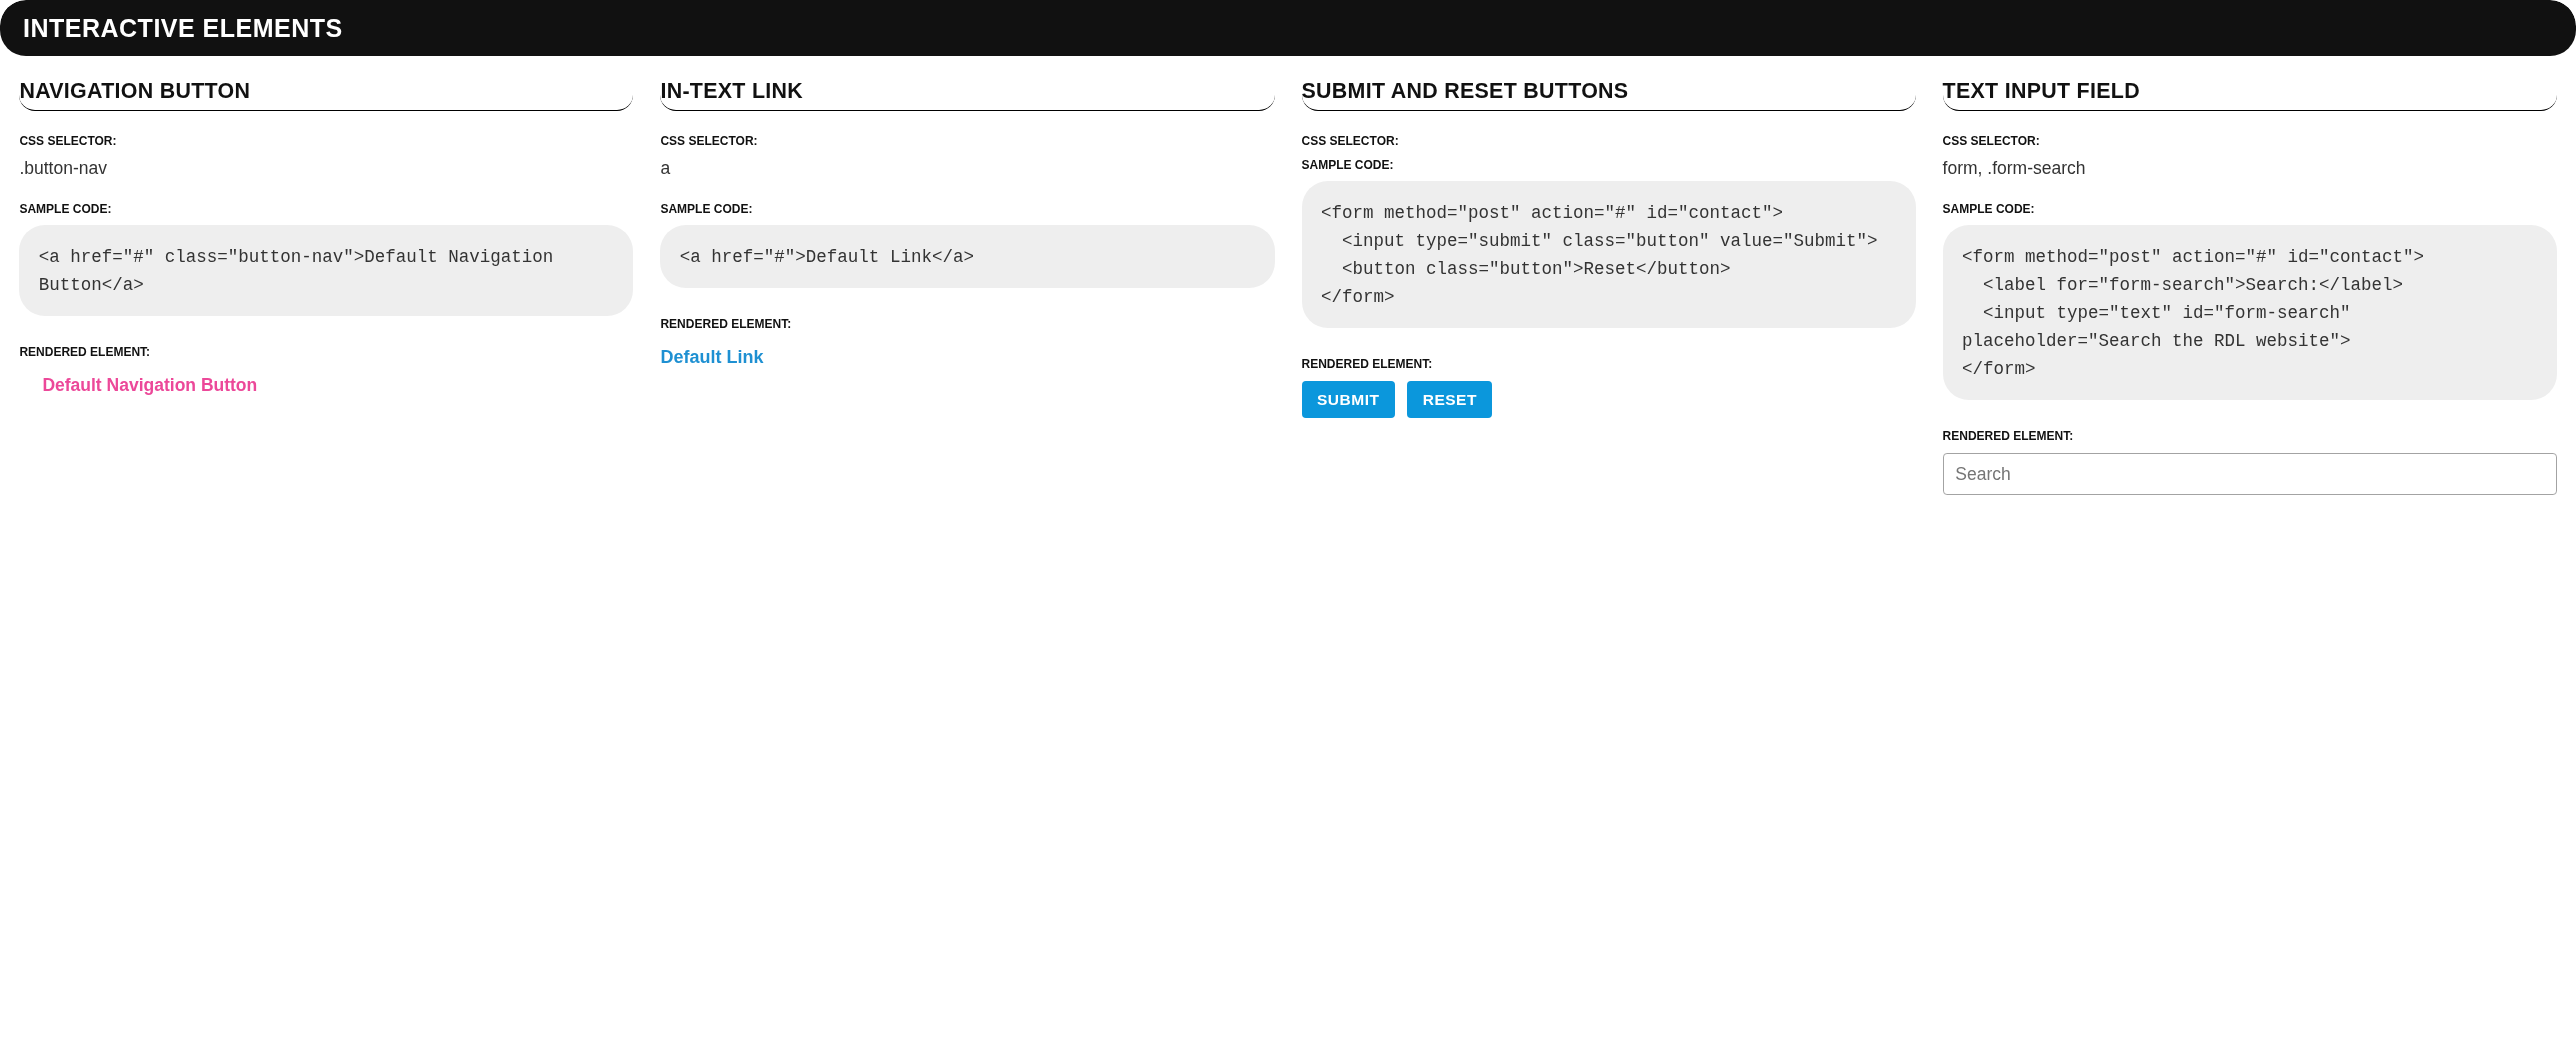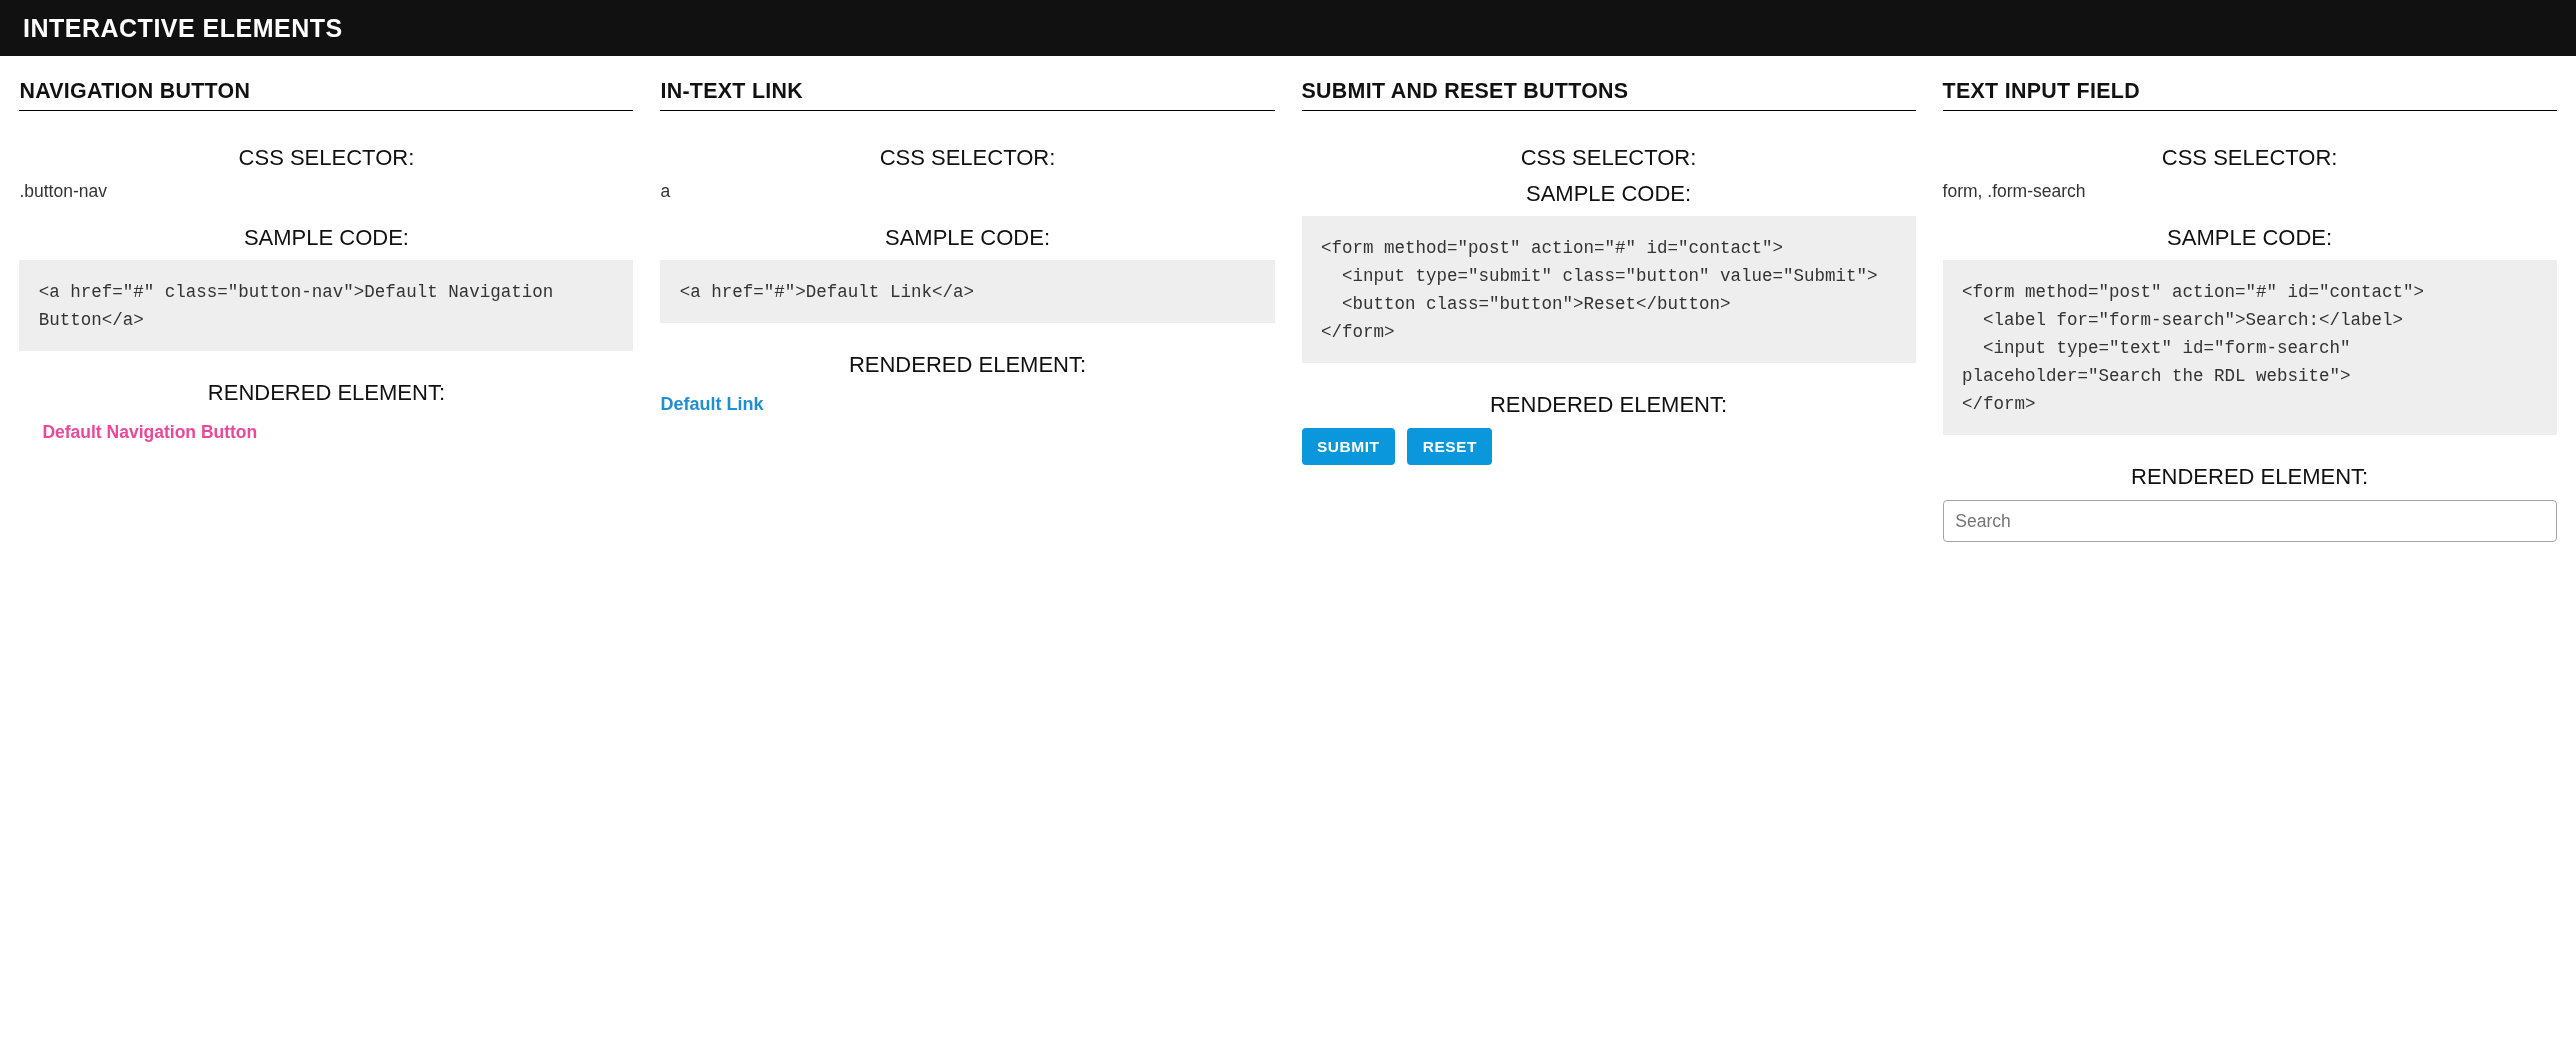--- a/index.html
+++ b/index.html
@@ -1,15 +1,15 @@
 <!DOCTYPE html>
 <html><head>
 <meta charset="utf-8">
 <style>
-  * { box-sizing: border-box; margin: 0; padding: 0; }
+  * { box-sizing: border-box; margin: 0; padding: 0; border-radius: 26px; }
   body {
     font-family: -apple-system, BlinkMacSystemFont, "Segoe UI", Helvetica, Arial, sans-serif;
     background: #fff;
     color: #111;
     padding: 0 0 19.4px 0;
   }
   .page-header {
     background: #111;
     color: #fff;
     padding: 13.6px 23px;
@@ -25,27 +25,26 @@
   .col {
     flex: 1;
     min-width: 0;
   }
   .col-title {
     font-size: 21.4px;
     font-weight: 700;
     letter-spacing: 0.3px;
     border-bottom: 1px solid #000;
     padding-bottom: 5.8px;
-    margin-bottom: 34px;
+    margin-bottom: 23px;
   }
   .label {
-    font-size: 22px;
-    font-weight: 400;
+    font-size: 12px;
+    font-weight: 700;
     margin-bottom: 9.7px;
-    text-align: center;
   }
   .value {
     font-size: 17.5px;
     color: #333;
     margin-bottom: 23px;
   }
   .code-block {
     background: #eee;
     padding: 17.5px 19.4px;
     font-family: "Courier New", Courier, monospace;

